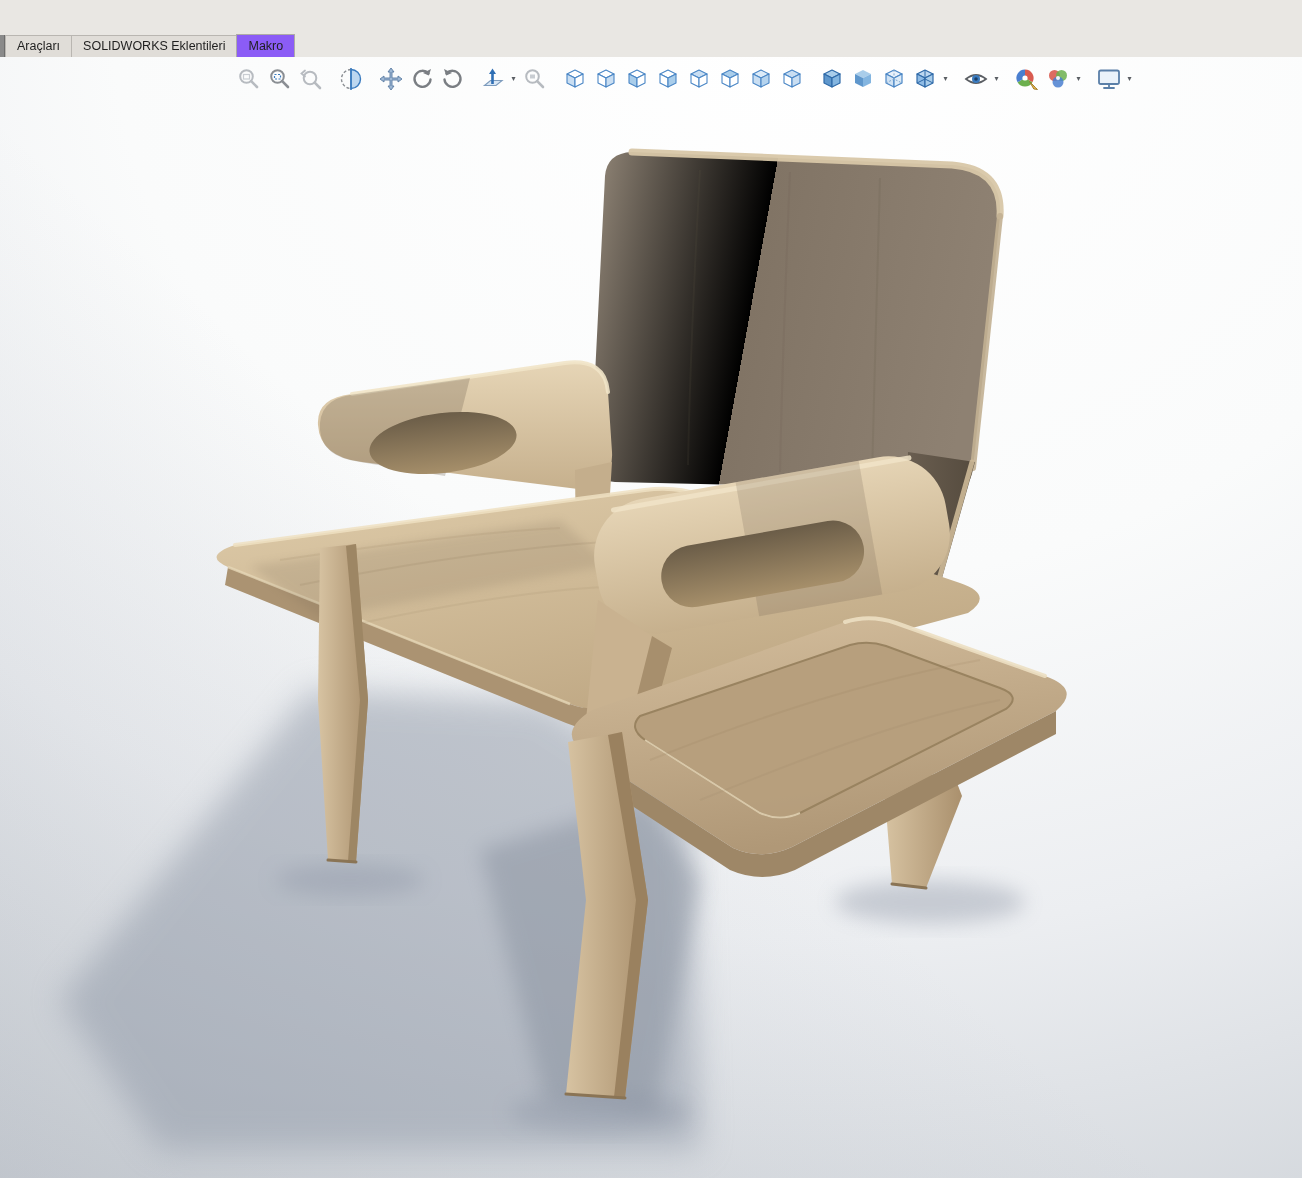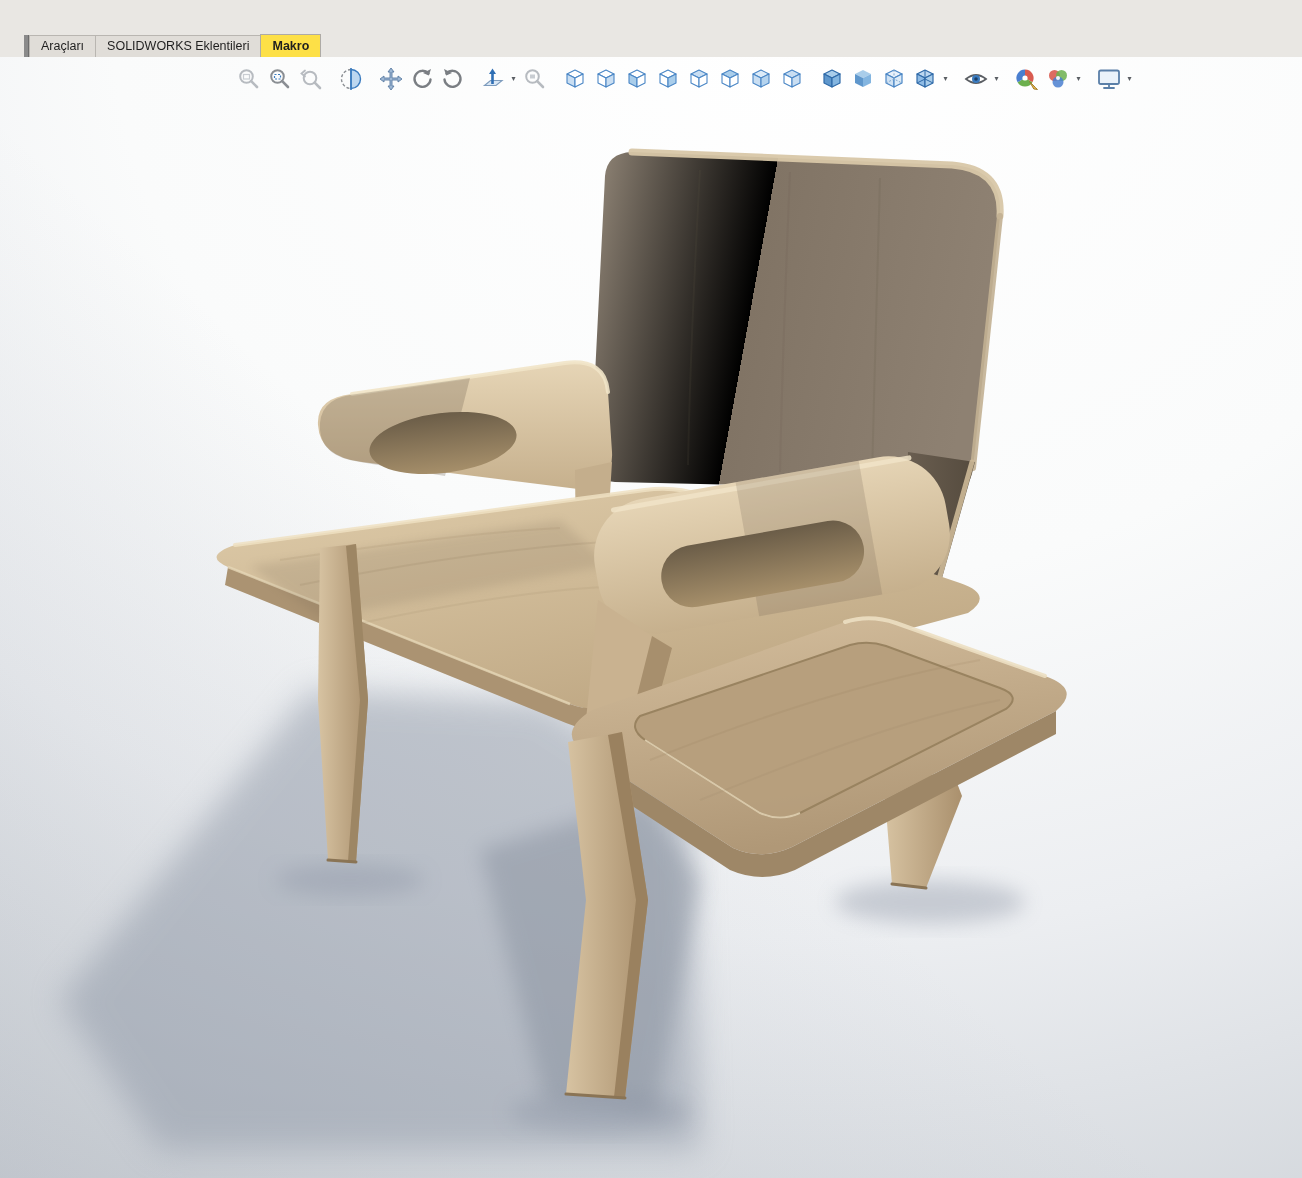--- a/index.html
+++ b/index.html
@@ -7,31 +7,31 @@
     width:1302px;height:1178px;overflow:hidden;position:relative;
     font-family:"Liberation Sans",sans-serif;background:#ffffff;
     -webkit-font-smoothing:antialiased;
   }
   
   .header{
     position:absolute;top:0;left:0;right:0;height:57px;
     background:#e9e7e3;z-index:20;
   }
   .tab-row{
-    position:absolute;bottom:0;left:8px;display:flex;align-items:flex-end;
-    height:23px;padding-left:16px;
+    position:absolute;bottom:0;left:0;display:flex;align-items:flex-end;
+    height:23px;padding-left:0;
   }
   .tab-edge{width:4px;height:22px;background:#8a8a8a;border-right:1px solid #6d6d6d;}
   .tab{
     height:21px;line-height:21px;padding:0 11px;font-size:12.5px;color:#1f1f1f;
     background:#e0ddd8;border:1px solid #b9b6b1;border-bottom:none;margin-right:-1px;
     white-space:nowrap;cursor:default;
   }
   .tab.active{
-    background:#fde047;font-weight:bold;height:22px;line-height:22px;position:relative;z-index:2;
+    background:#8b5cf6;font-weight:normal;height:22px;line-height:22px;position:relative;z-index:2;
     border-color:#aeaba6;
   }
   
   .hud-toolbar{
     position:absolute;top:63px;left:233px;display:flex;align-items:center;z-index:15;
   }
   .tb-btn{
     width:31px;height:31px;display:flex;align-items:center;justify-content:center;
     border-radius:3px;flex:0 0 auto;
   }

